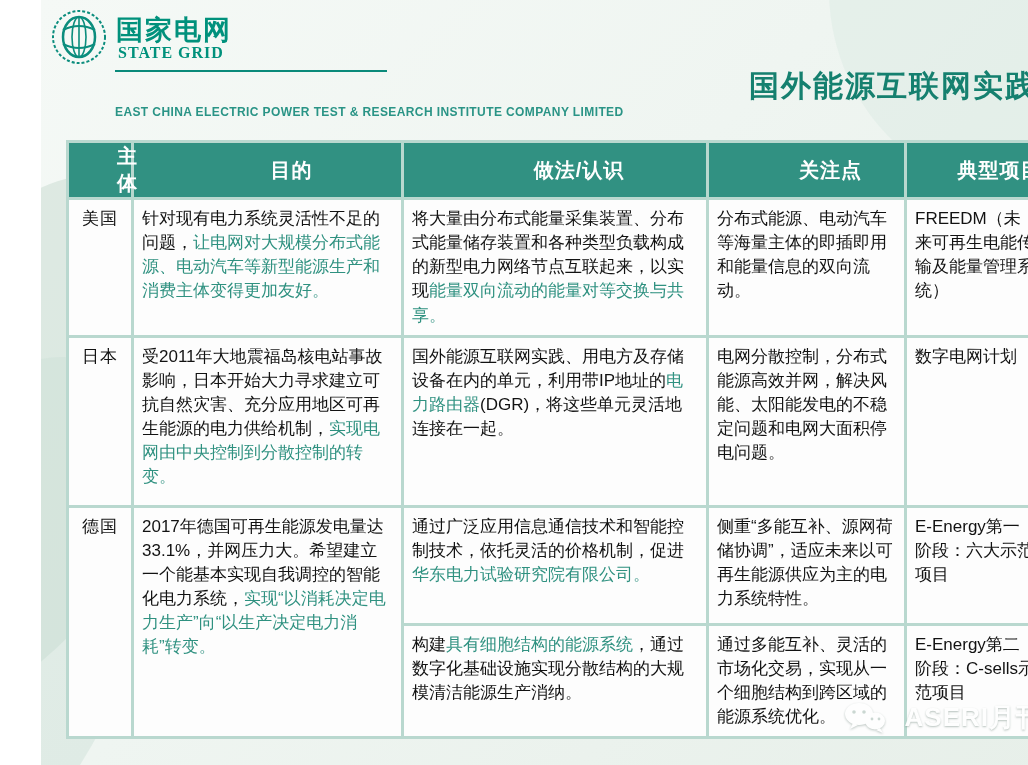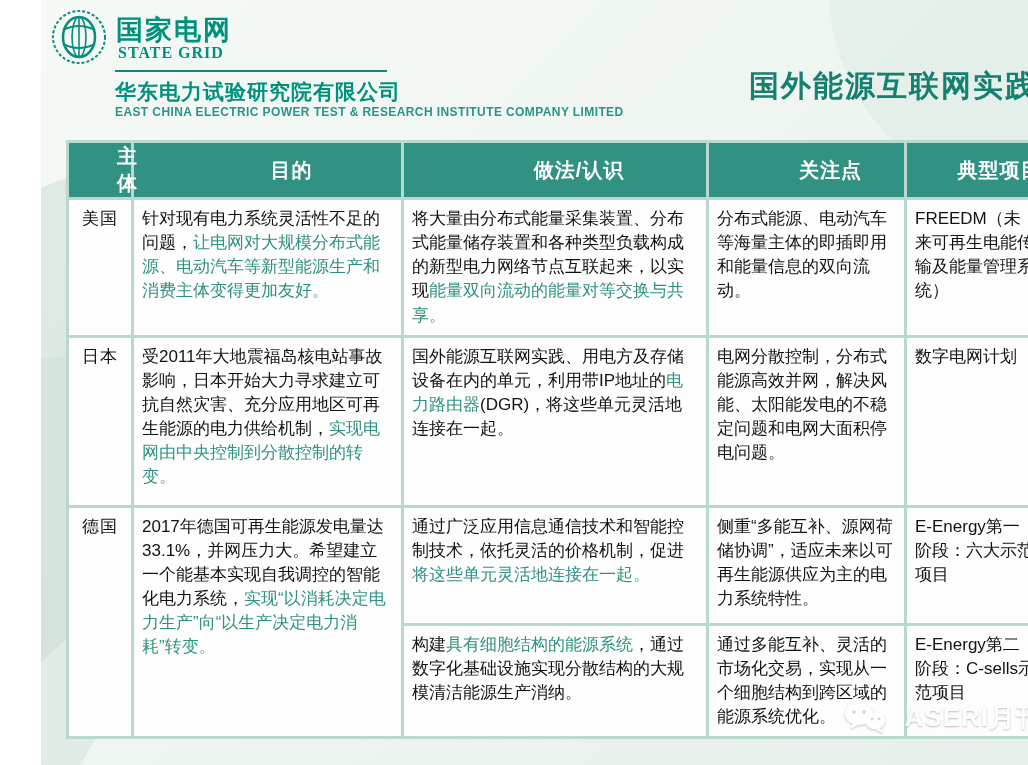--- a/index.html
+++ b/index.html
@@ -64,21 +64,20 @@
   <svg class="logo" viewBox="0 0 56 58">
     <circle cx="28" cy="29" r="26" fill="none" stroke="#0b8d7d" stroke-width="2" stroke-dasharray="3 2"></circle>
     <ellipse cx="28" cy="29" rx="16" ry="20" fill="none" stroke="#0b8d7d" stroke-width="2.5"></ellipse>
     <ellipse cx="28" cy="29" rx="7" ry="20" fill="none" stroke="#0b8d7d" stroke-width="1.6"></ellipse>
     <path d="M12 22 Q28 14 44 22 M12 36 Q28 44 44 36" fill="none" stroke="#0b8d7d" stroke-width="2"></path>
     <line x1="28" y1="9" x2="28" y2="49" stroke="#0b8d7d" stroke-width="1.6"></line>
   </svg>
   <div class="brand-cn">国家电网</div>
   <div class="brand-en">STATE GRID</div>
   <div class="divider"></div>
-  <div class="company-cn">华东电力试验研究院有限公司</div>
   <div class="company-en">EAST CHINA ELECTRIC POWER TEST &amp; RESEARCH INSTITUTE COMPANY LIMITED</div>
   <div class="page-title">国外能源互联网实践</div>
 
   <table class="grid">
     <colgroup>
       <col style="width:65px">
         <col style="width:270px">
         <col style="width:305px">
       <col style="width:198px">
         <col style="width:140px">
@@ -101,21 +100,21 @@
     <tr style="height:170px">
       <td class="subject">日本</td>
       <td><span>受2011年大地震福岛核电站事故影响，日本开始大力寻求建立可抗自然灾害、充分应用地区可再生能源的电力供给机制，</span><span class="hl">实现电网由中央控制到分散控制的转变。</span></td>
       <td><span>国外能源互联网实践、用电方及存储设备在内的单元，利用带IP地址的</span><span class="hl">电力路由器</span><span>(DGR)，将这些单元灵活地连接在一起。</span></td>
       <td>电网分散控制，分布式能源高效并网，解决风能、太阳能发电的不稳定问题和电网大面积停电问题。</td>
       <td>数字电网计划</td>
     </tr>
     <tr style="height:118px">
       <td class="subject gray" rowspan="2">德国</td>
       <td class="vmid gray" rowspan="2"><span>2017年德国可再生能源发电量达33.1%，并网压力大。希望建立一个能基本实现自我调控的智能化电力系统，</span><span class="hl">实现“以消耗决定电力生产”向“以生产决定电力消耗”转变。</span></td>
-      <td><span>通过广泛应用信息通信技术和智能控制技术，依托灵活的价格机制，促进</span><span class="hl">将这些单元灵活地连接在一起。</span></td>
+      <td><span>通过广泛应用信息通信技术和智能控制技术，依托灵活的价格机制，促进</span><span class="hl">华东电力试验研究院有限公司。</span></td>
       <td>侧重“多能互补、源网荷储协调”，适应未来以可再生能源供应为主的电力系统特性。</td>
       <td>E-Energy第一阶段：六大示范项目</td>
     </tr>
     <tr style="height:109px">
       <td><span>构建</span><span class="hl">具有细胞结构的能源系统</span><span>，通过数字化基础设施实现分散结构的大规模清洁能源生产消纳。</span></td>
       <td>通过多能互补、灵活的市场化交易，实现从一个细胞结构到跨区域的能源系统优化。</td>
       <td>E-Energy第二阶段：C-sells示范项目</td>
     </tr>
   </tbody>
     </table>

